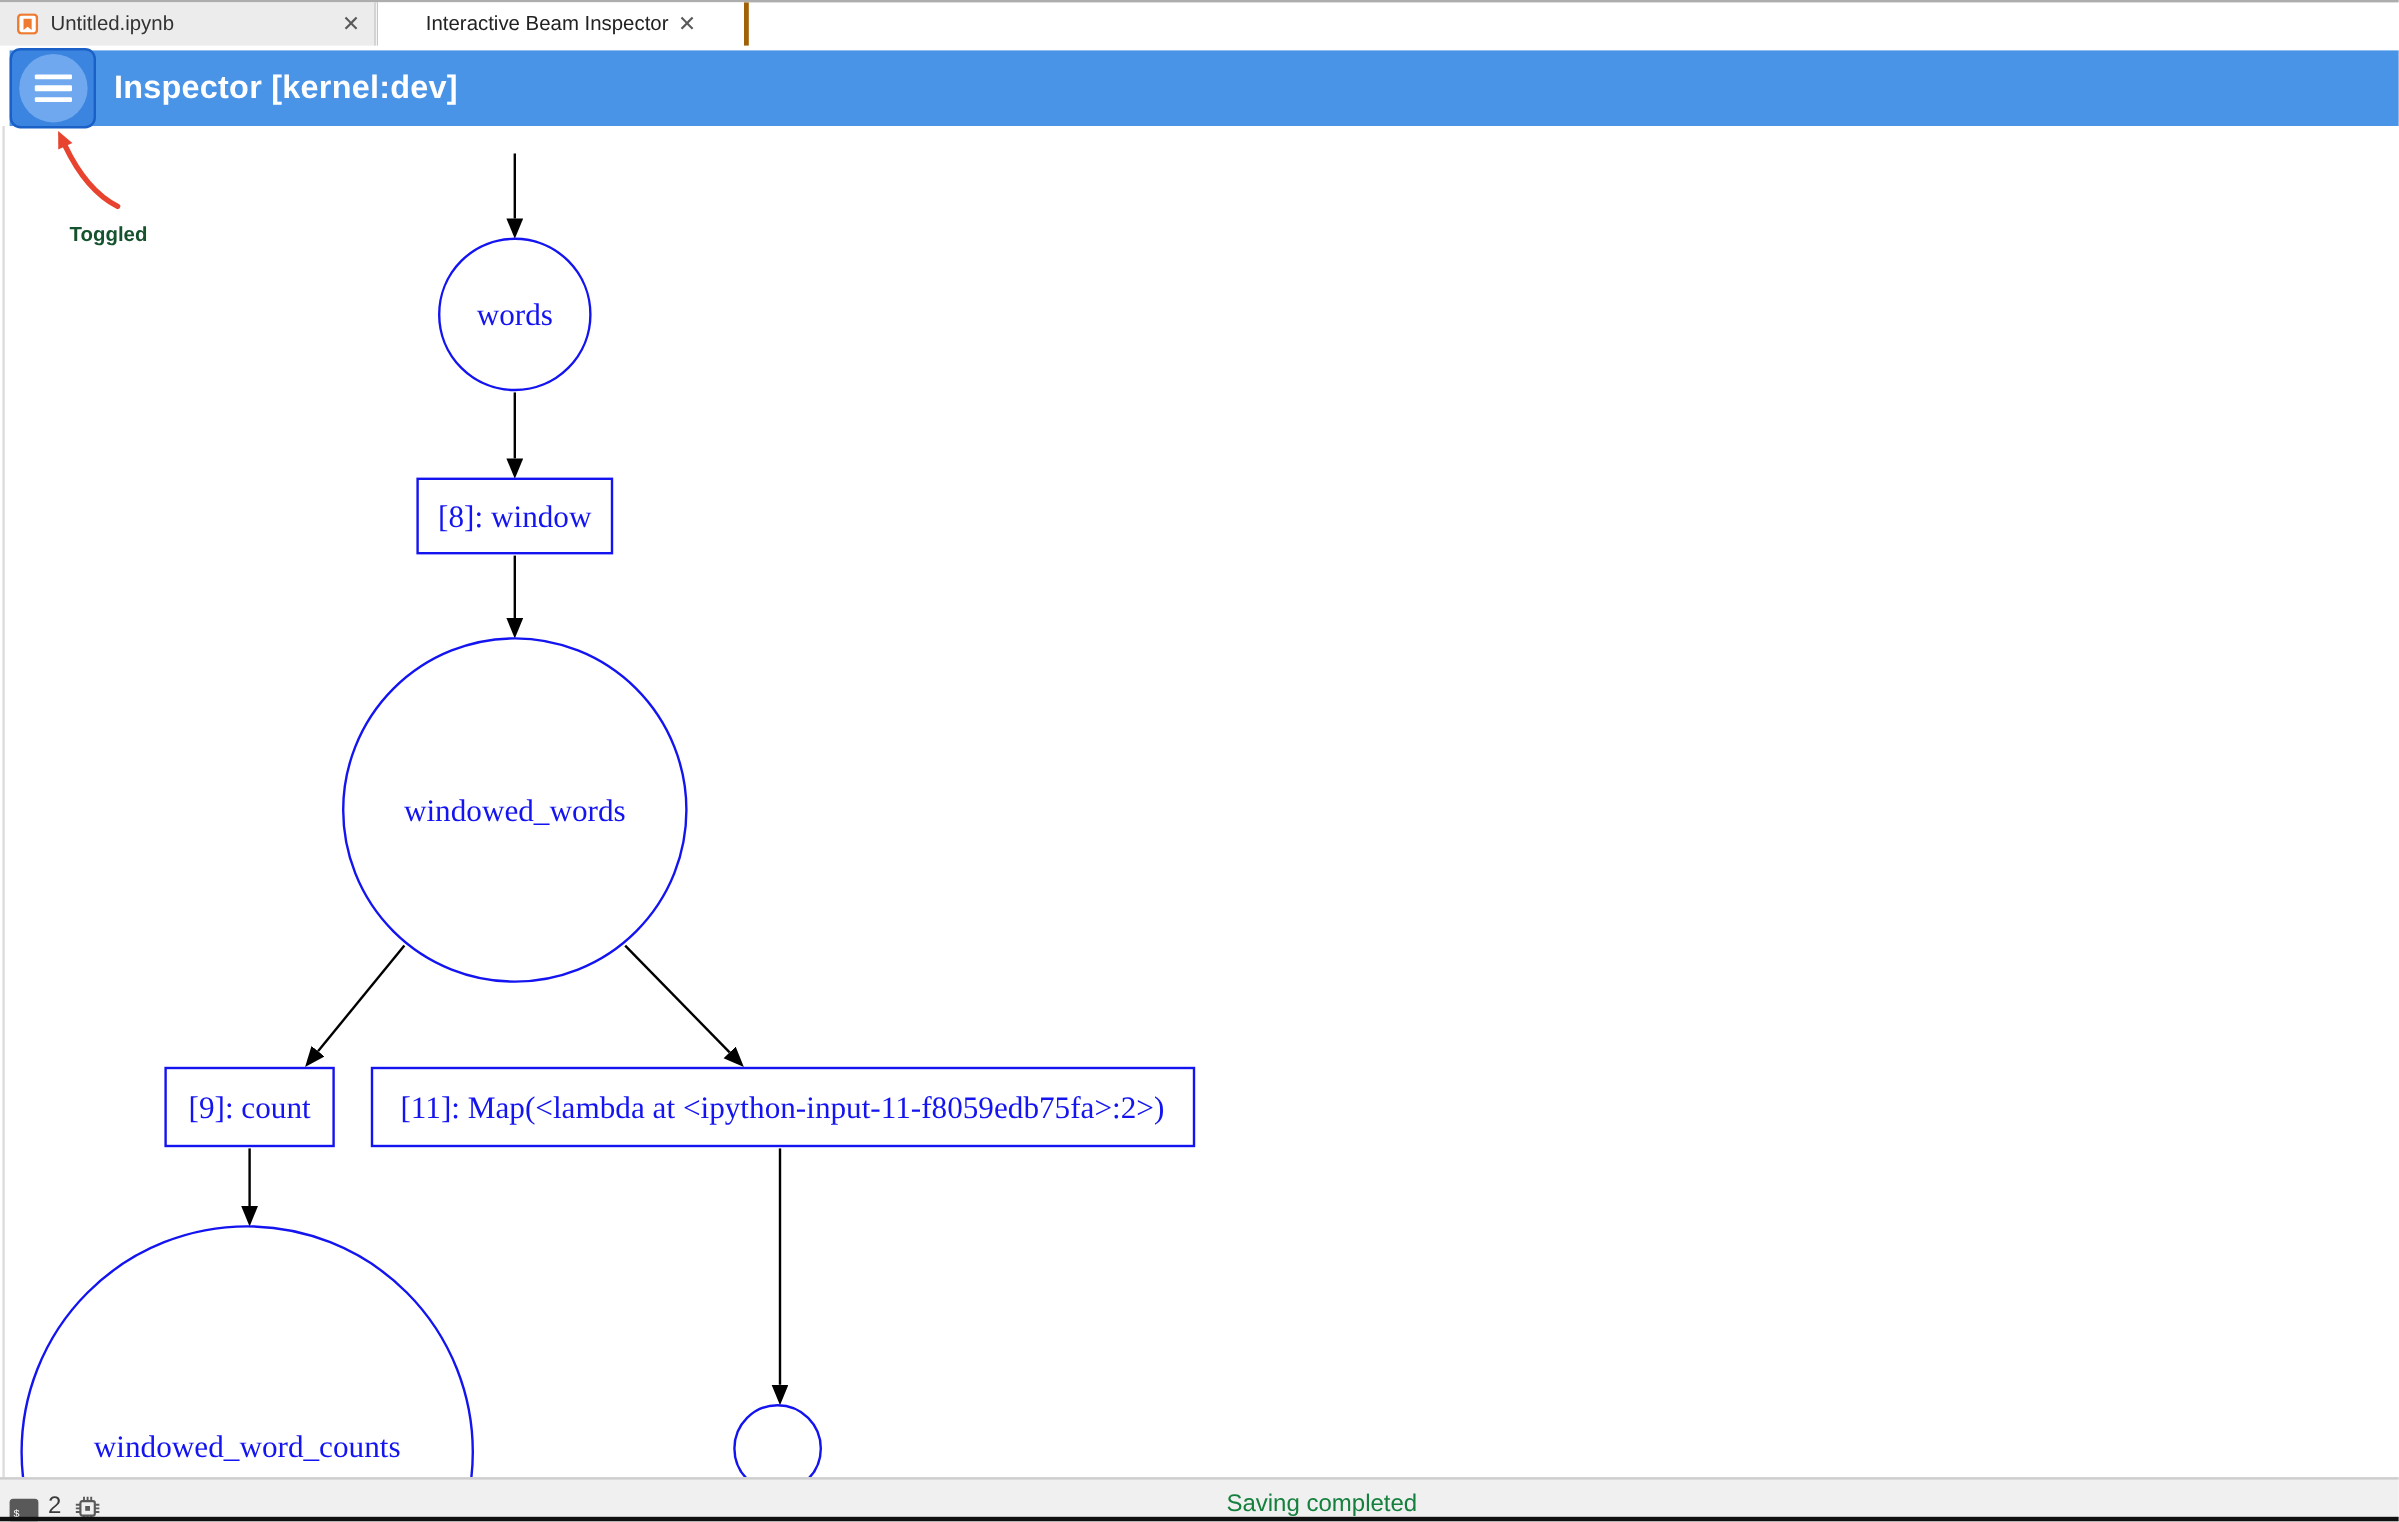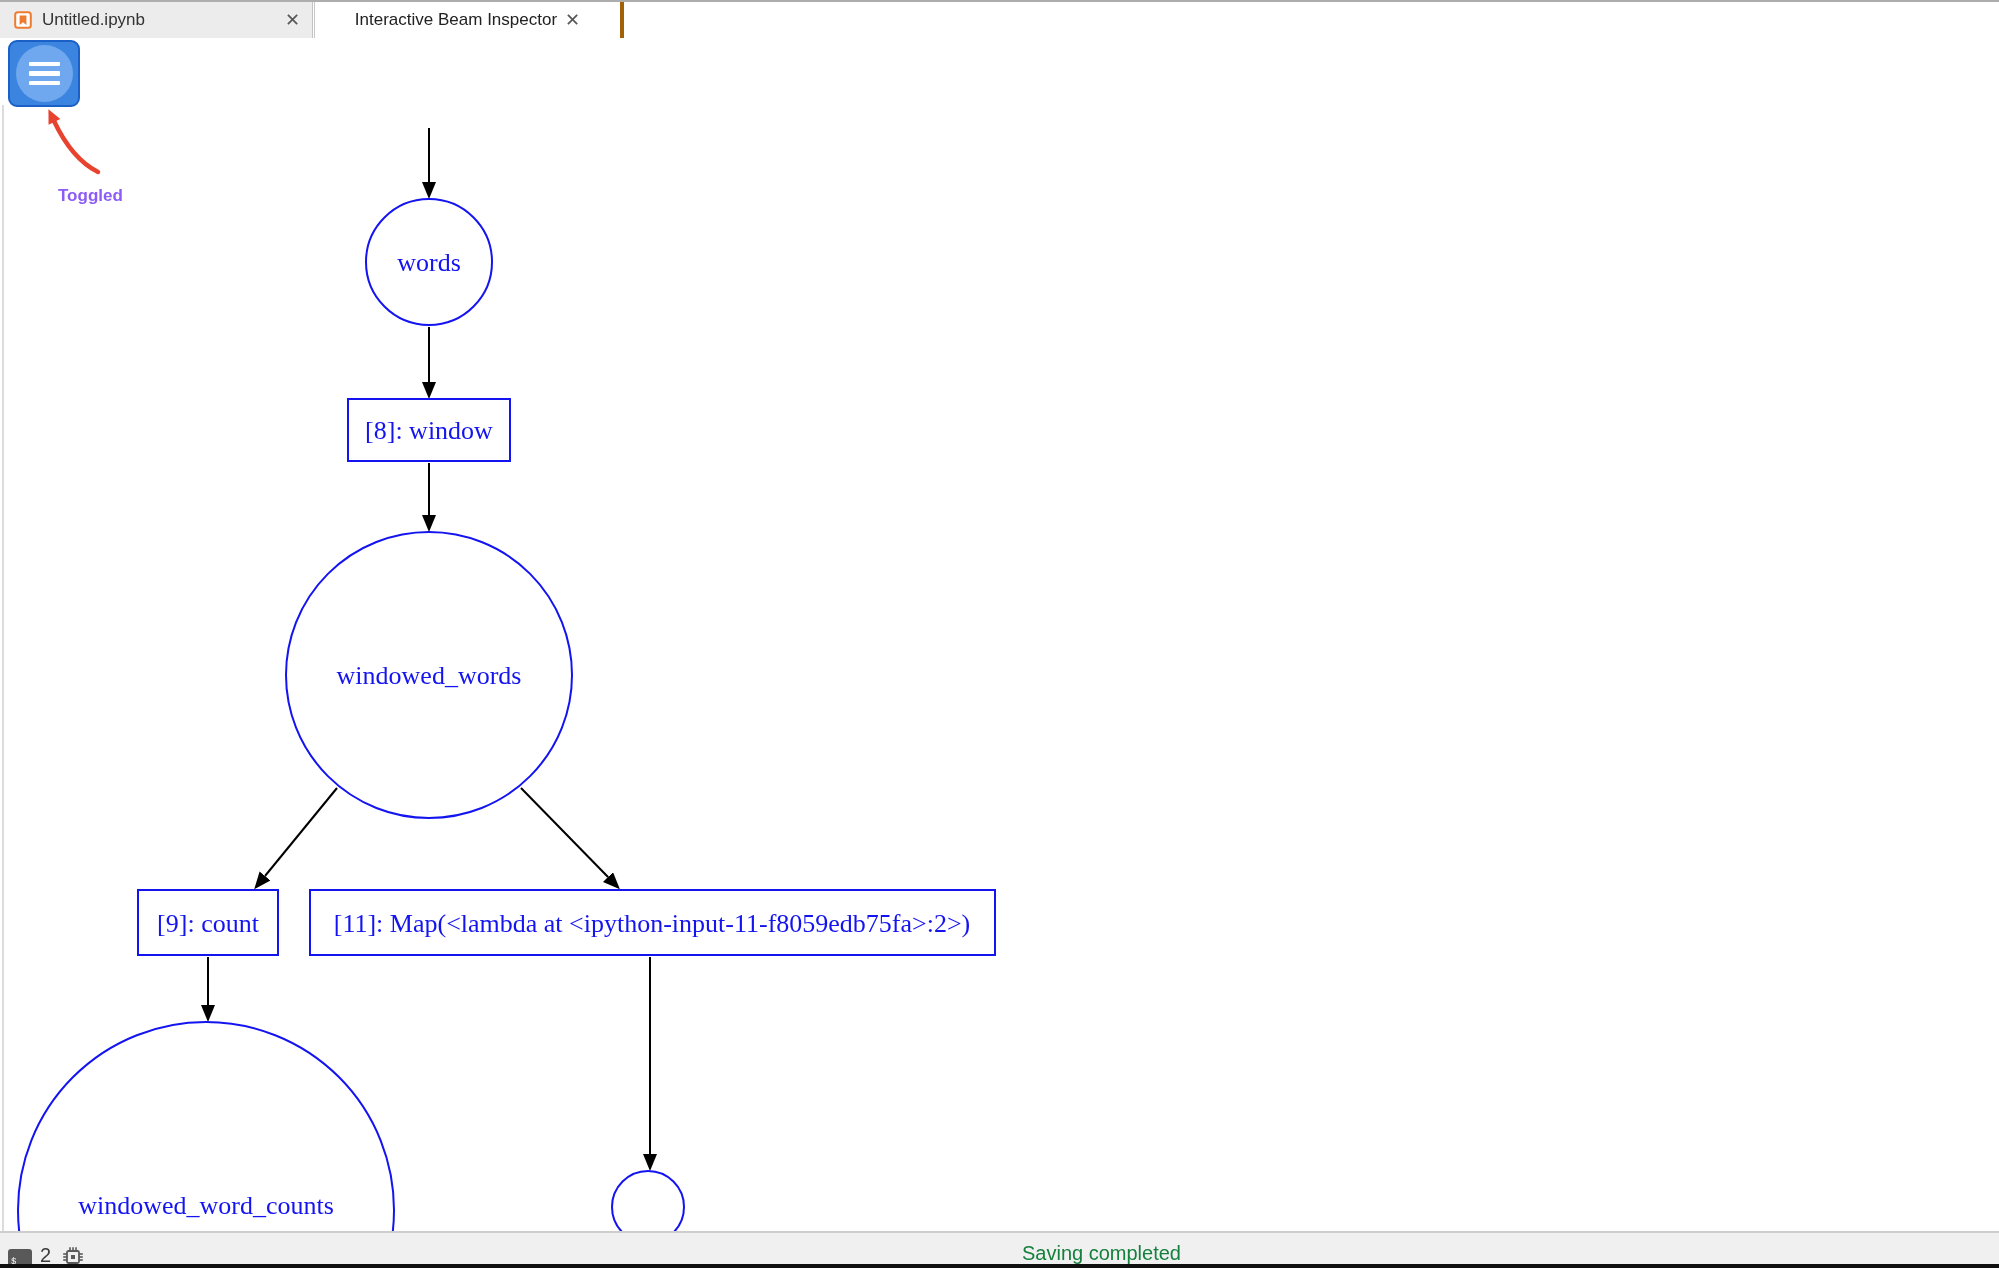--- a/index.html
+++ b/index.html
@@ -31,21 +31,21 @@
               background:#3b85e0; border:2.5px solid #1b60c6; border-radius:9px;
               display:flex; align-items:center; justify-content:center; cursor:pointer; }
   .menu-circle { width:57px; height:57px; border-radius:50%; background:#6fa8ee;
                  display:flex; flex-direction:column; align-items:center;
                  justify-content:center; gap:5px; }
   .menu-circle .bar { width:31px; height:4.5px; background:#ffffff; border-radius:1px; }
 
   
   .annot-svg { position:absolute; left:0; top:105px; width:240px; height:110px;
                pointer-events:none; z-index:6; }
-  .annot-label { position:absolute; left:58px; top:186px; color:#8b5cf6;
+  .annot-label { position:absolute; left:58px; top:186px; color:#14532d;
                  font-size:17px; font-weight:700; z-index:6; }
 
   
   .graph-svg { position:absolute; left:0; top:105px; width:1999px; height:1126px; }
   .content-left-border { position:absolute; left:2px; top:105px; width:2px;
                          height:1126px; background:#dcdcdc; }
   .gnode { cursor:pointer; }
   .gnode .shape { fill:#ffffff; stroke:#1414f0; stroke-width:2px; }
   .glabel { fill:#1414f0; font-family:"Liberation Serif", serif; font-size:26px;
             text-anchor:middle; }
@@ -78,20 +78,23 @@
       <span class="tab-label">Untitled.ipynb</span>
       <span class="tab-spacer"></span>
       <span class="tab-close">✕</span>
     </div>
     <div class="tab tab-active">
       <span class="tab-label">Interactive Beam Inspector</span>
       <span class="tab-close">✕</span>
     </div>
   </div>
 
+  <div class="header">
+    <div class="title">Inspector [kernel:dev]</div>
+  </div>
   <div class="menu-btn">
     <div class="menu-circle">
       <span class="bar"></span>
         <span class="bar"></span>
         <span class="bar"></span>
     </div>
   </div>
 
   <svg class="annot-svg" viewBox="0 0 240 110">
     <defs>

